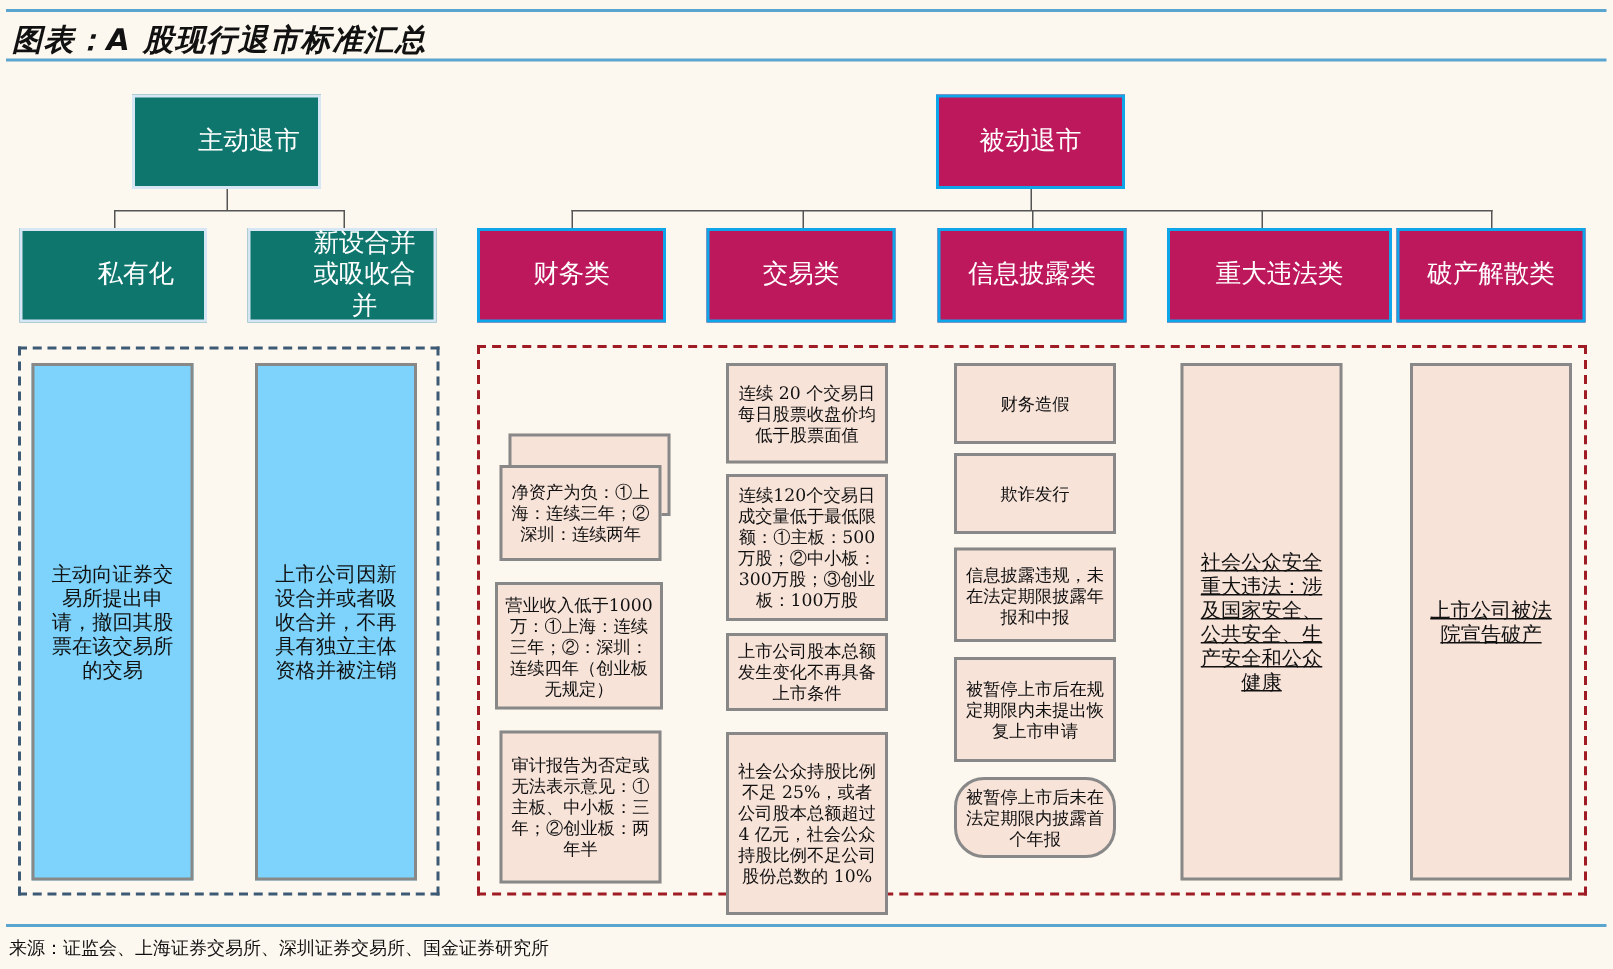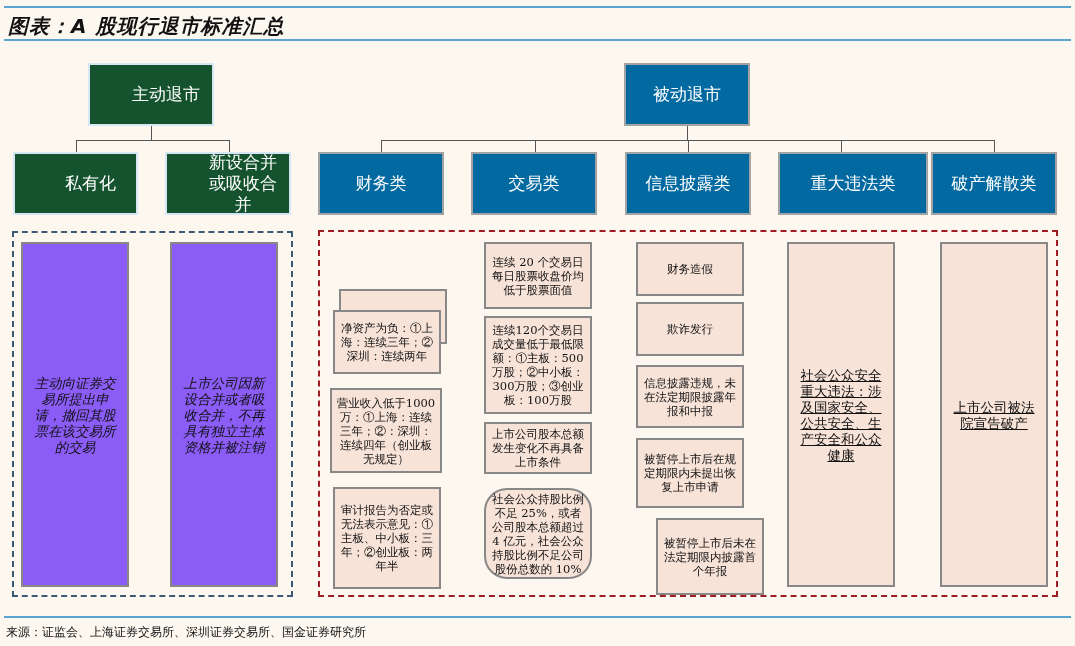--- a/index.html
+++ b/index.html
@@ -10,31 +10,31 @@
   }
   .rule { position: absolute; left: 4px; right: 4px; height: 2px; background: #5aa5cf; }
   .title {
     position: absolute; left: 8px; top: 13px; font-size: 20px; font-weight: bold;
     font-style: italic; color: #111; font-family: "DejaVu Sans", sans-serif; letter-spacing: 1px;
   }
   .hdr {
     position: absolute; box-sizing: border-box; display: flex; align-items: center; justify-content: center;
     text-align: center; color: #fff; font-size: 17px; line-height: 21px; padding: 0 6px;
   }
-  .blue { background: #14532d; border: 2px solid #d7e6f4; padding-left: 36px; }
-  .red  { background: #0369a1; border: 2px solid #a3a3a3; }
+  .blue { background: #0f766e; border: 2px solid #d7e6f4; padding-left: 36px; }
+  .red  { background: #be185d; border: 2px solid #0ea5e9; }
   .line { position: absolute; background: #555; }
   .dash-blue { position: absolute; border: 2px dashed #3c5a75; box-sizing: border-box; }
   .dash-red  { position: absolute; border: 2px dashed #a01c24; box-sizing: border-box; }
   .card {
     position: absolute; box-sizing: border-box; display: flex; align-items: center; justify-content: center;
     text-align: center; color: #111; border: 2px solid #888;
     font-size: 11.5px; line-height: 14px; padding: 2px 3px; word-break: break-all;
   }
-  .gray { background: #8b5cf6; font-size: 13.5px; line-height: 16px; padding: 16px 8px; font-style: italic; }
+  .gray { background: #7dd3fc; font-size: 13.5px; line-height: 16px; padding: 16px 8px; }
   .pink { background: #f8e3d9; }
   .pink.tall { font-size: 13.5px; line-height: 16px; padding: 4px 8px; text-decoration: underline; }
   .source {
     position: absolute; left: 6px; top: 624px; font-size: 12px; color: #111;
   }
 </style>
 </head>
 <body>
 
 <div class="rule" style="top:6px;"></div>
@@ -71,26 +71,26 @@
 <div class="dash-red" style="left:318px;top:230px;width:740px;height:367px;"></div>
 
 <div class="card pink" style="left:339px;top:242px;width:108px;height:55px;margin-top:47px;">连续四年亏损</div>
 <div class="card pink" style="left:333px;top:310px;width:108px;height:64px;">净资产为负：①上海：连续三年；②深圳：连续两年</div>
 <div class="card pink" style="left:330px;top:388px;width:112px;height:85px;">营业收入低于1000万：①上海：连续三年；②：深圳：连续四年（创业板无规定）</div>
 <div class="card pink" style="left:333px;top:487px;width:108px;height:102px;">审计报告为否定或无法表示意见：①主板、中小板：三年；②创业板：两年半</div>
 
 <div class="card pink" style="left:484px;top:242px;width:108px;height:67px;">连续 20 个交易日每日股票收盘价均低于股票面值</div>
 <div class="card pink" style="left:484px;top:316px;width:108px;height:98px;">连续120个交易日成交量低于最低限额：①主板：500万股；②中小板：300万股；③创业板：100万股</div>
 <div class="card pink" style="left:484px;top:422px;width:108px;height:52px;">上市公司股本总额发生变化不再具备上市条件</div>
-<div class="card pink" style="left:484px;top:488px;width:108px;height:91px;border-radius:23px;">社会公众持股比例不足 25%，或者公司股本总额超过 4 亿元，社会公众持股比例不足公司股份总数的 10%</div>
+<div class="card pink" style="left:484px;top:488px;width:108px;height:122px;">社会公众持股比例不足 25%，或者公司股本总额超过 4 亿元，社会公众持股比例不足公司股份总数的 10%</div>
 
 <div class="card pink" style="left:636px;top:242px;width:108px;height:54px;">财务造假</div>
 <div class="card pink" style="left:636px;top:302px;width:108px;height:54px;">欺诈发行</div>
 <div class="card pink" style="left:636px;top:365px;width:108px;height:63px;">信息披露违规，未在法定期限披露年报和中报</div>
 <div class="card pink" style="left:636px;top:438px;width:108px;height:70px;">被暂停上市后在规定期限内未提出恢复上市申请</div>
-<div class="card pink" style="left:656px;top:518px;width:108px;height:77px;">被暂停上市后未在法定期限内披露首个年报</div>
+<div class="card pink" style="left:636px;top:518px;width:108px;height:54px;border-radius:20px;">被暂停上市后未在法定期限内披露首个年报</div>
 
 <div class="card pink tall" style="left:787px;top:242px;width:108px;height:345px;">社会公众安全重大违法：涉及国家安全、公共安全、生产安全和公众健康</div>
 
 <div class="card pink tall" style="left:940px;top:242px;width:108px;height:345px;">上市公司被法院宣告破产</div>
 
 <div class="rule" style="top:616px;"></div>
 <div class="source">来源：证监会、上海证券交易所、深圳证券交易所、国金证券研究所</div>
 
 </body></html>

